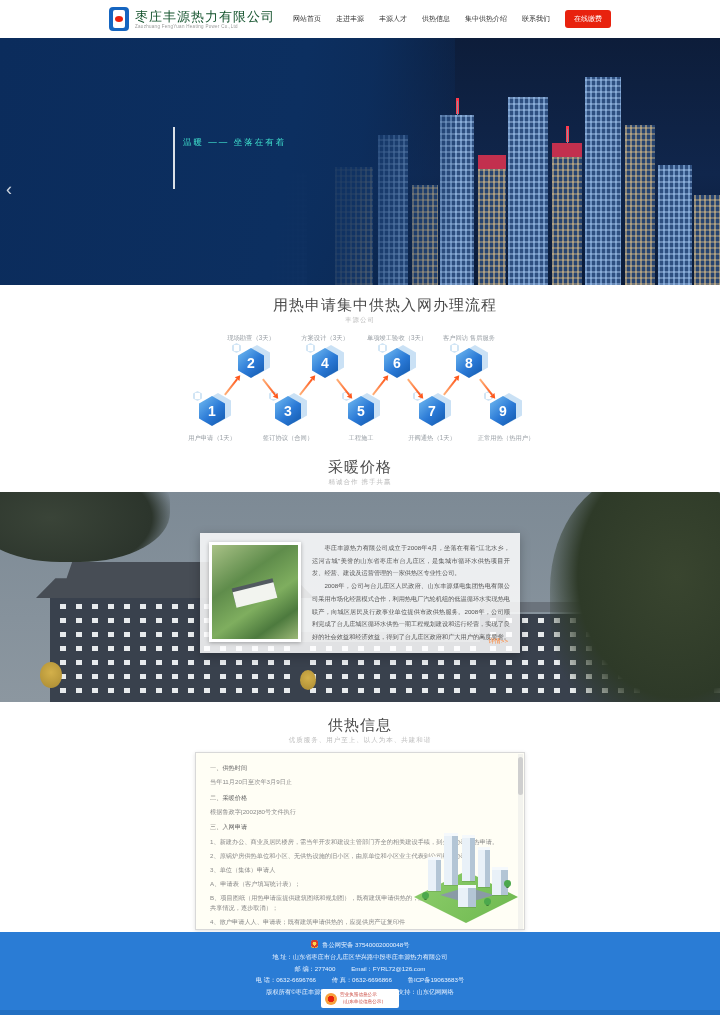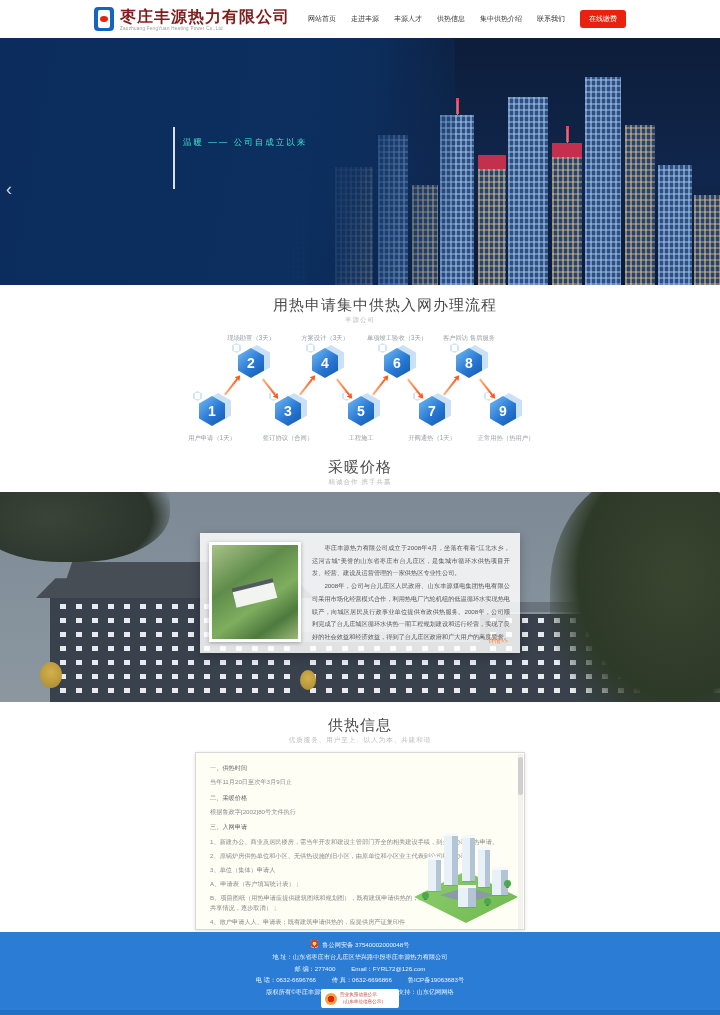--- a/index.html
+++ b/index.html
@@ -5,21 +5,21 @@
   * { margin:0; padding:0; box-sizing:border-box; }
   body { font-family:"Liberation Sans","DejaVu Sans",sans-serif; background:#fff; }
   .page { position:relative; width:720px; height:1015px; margin:0 auto; overflow:hidden; background:#fff; }
 
   
   .header { position:absolute; top:0; left:0; width:720px; height:38px; background:#fff; display:flex; align-items:center; justify-content:center; gap:18px; z-index:30; }
   .logo { display:flex; align-items:center; gap:6px; cursor:pointer; }
   .logo-mark { width:20px; height:24px; background:#1565c0; border-radius:4px; position:relative; }
   .logo-mark::before { content:""; position:absolute; left:4px; top:3px; width:12px; height:18px; background:#fff; border-radius:2px; }
   .logo-mark::after { content:""; position:absolute; left:6px; top:9px; width:8px; height:6px; background:#e8220e; border-radius:50%; }
-  .logo-text-cn { font-size:16px; font-weight:bold; color:#7f1d1d; letter-spacing:1px; line-height:1.2; }
+  .logo-text-cn { font-size:13px; font-weight:normal; color:#14532d; letter-spacing:1px; line-height:1.2; }
   .logo-text-en { font-size:4.5px; color:#999; letter-spacing:.3px; }
   .nav { display:flex; align-items:center; gap:15px; }
   .nav-item { font-size:7px; color:#333; cursor:pointer; white-space:nowrap; }
   .nav-cta { font-size:7px; color:#fff; background:#e8220e; padding:4px 9px; border-radius:3px; cursor:pointer; white-space:nowrap; }
 
   
   .hero { position:absolute; top:38px; left:0; width:720px; height:247px; background:linear-gradient(180deg,#0d1d3a 0%,#10264c 55%,#0a1b38 100%); overflow:hidden; }
   .b { position:absolute; bottom:0; }
   .dim { background-color:#182b4d; background-image:repeating-linear-gradient(90deg,rgba(150,180,230,.12) 0 2px,transparent 2px 5px),repeating-linear-gradient(0deg,rgba(150,180,230,.10) 0 2px,transparent 2px 6px); }
   .lit { background-color:#26436f; background-image:repeating-linear-gradient(90deg,rgba(255,214,140,.45) 0 2px,transparent 2px 5px),repeating-linear-gradient(0deg,rgba(255,214,140,.35) 0 2px,transparent 2px 6px); }
@@ -127,21 +127,21 @@
     <div class="b lit redcrown" style="left:478px;width:28px;height:130px;"></div>
     <div class="b lit2" style="left:508px;width:40px;height:188px;"></div>
     <div class="b lit redcrown antenna" style="left:552px;width:30px;height:142px;"></div>
     <div class="b lit2" style="left:585px;width:36px;height:208px;"></div>
     <div class="b lit" style="left:625px;width:30px;height:160px;"></div>
     <div class="b lit2" style="left:658px;width:34px;height:120px;"></div>
     <div class="b lit" style="left:694px;width:26px;height:90px;"></div>
     <div class="hero-overlay"></div>
     <div class="hero-text">
       <div class="hero-bar"></div>
-      <div class="hero-sub">温暖 —— 公司自成立以来</div>
+      <div class="hero-sub">温暖 —— 坐落在有着</div>
     </div>
     <div class="carousel-prev">‹</div>
   </div>
 
   <div class="sec-title" style="top:296px;margin-left:25px;">用热申请集中供热入网办理流程</div>
   <div class="sec-sub" style="top:316px;">丰源公司</div>
 
   <div class="flow">
     <div class="hexw" style="left:9px;top:54px;">
       <div class="hex-shadow"></div>

